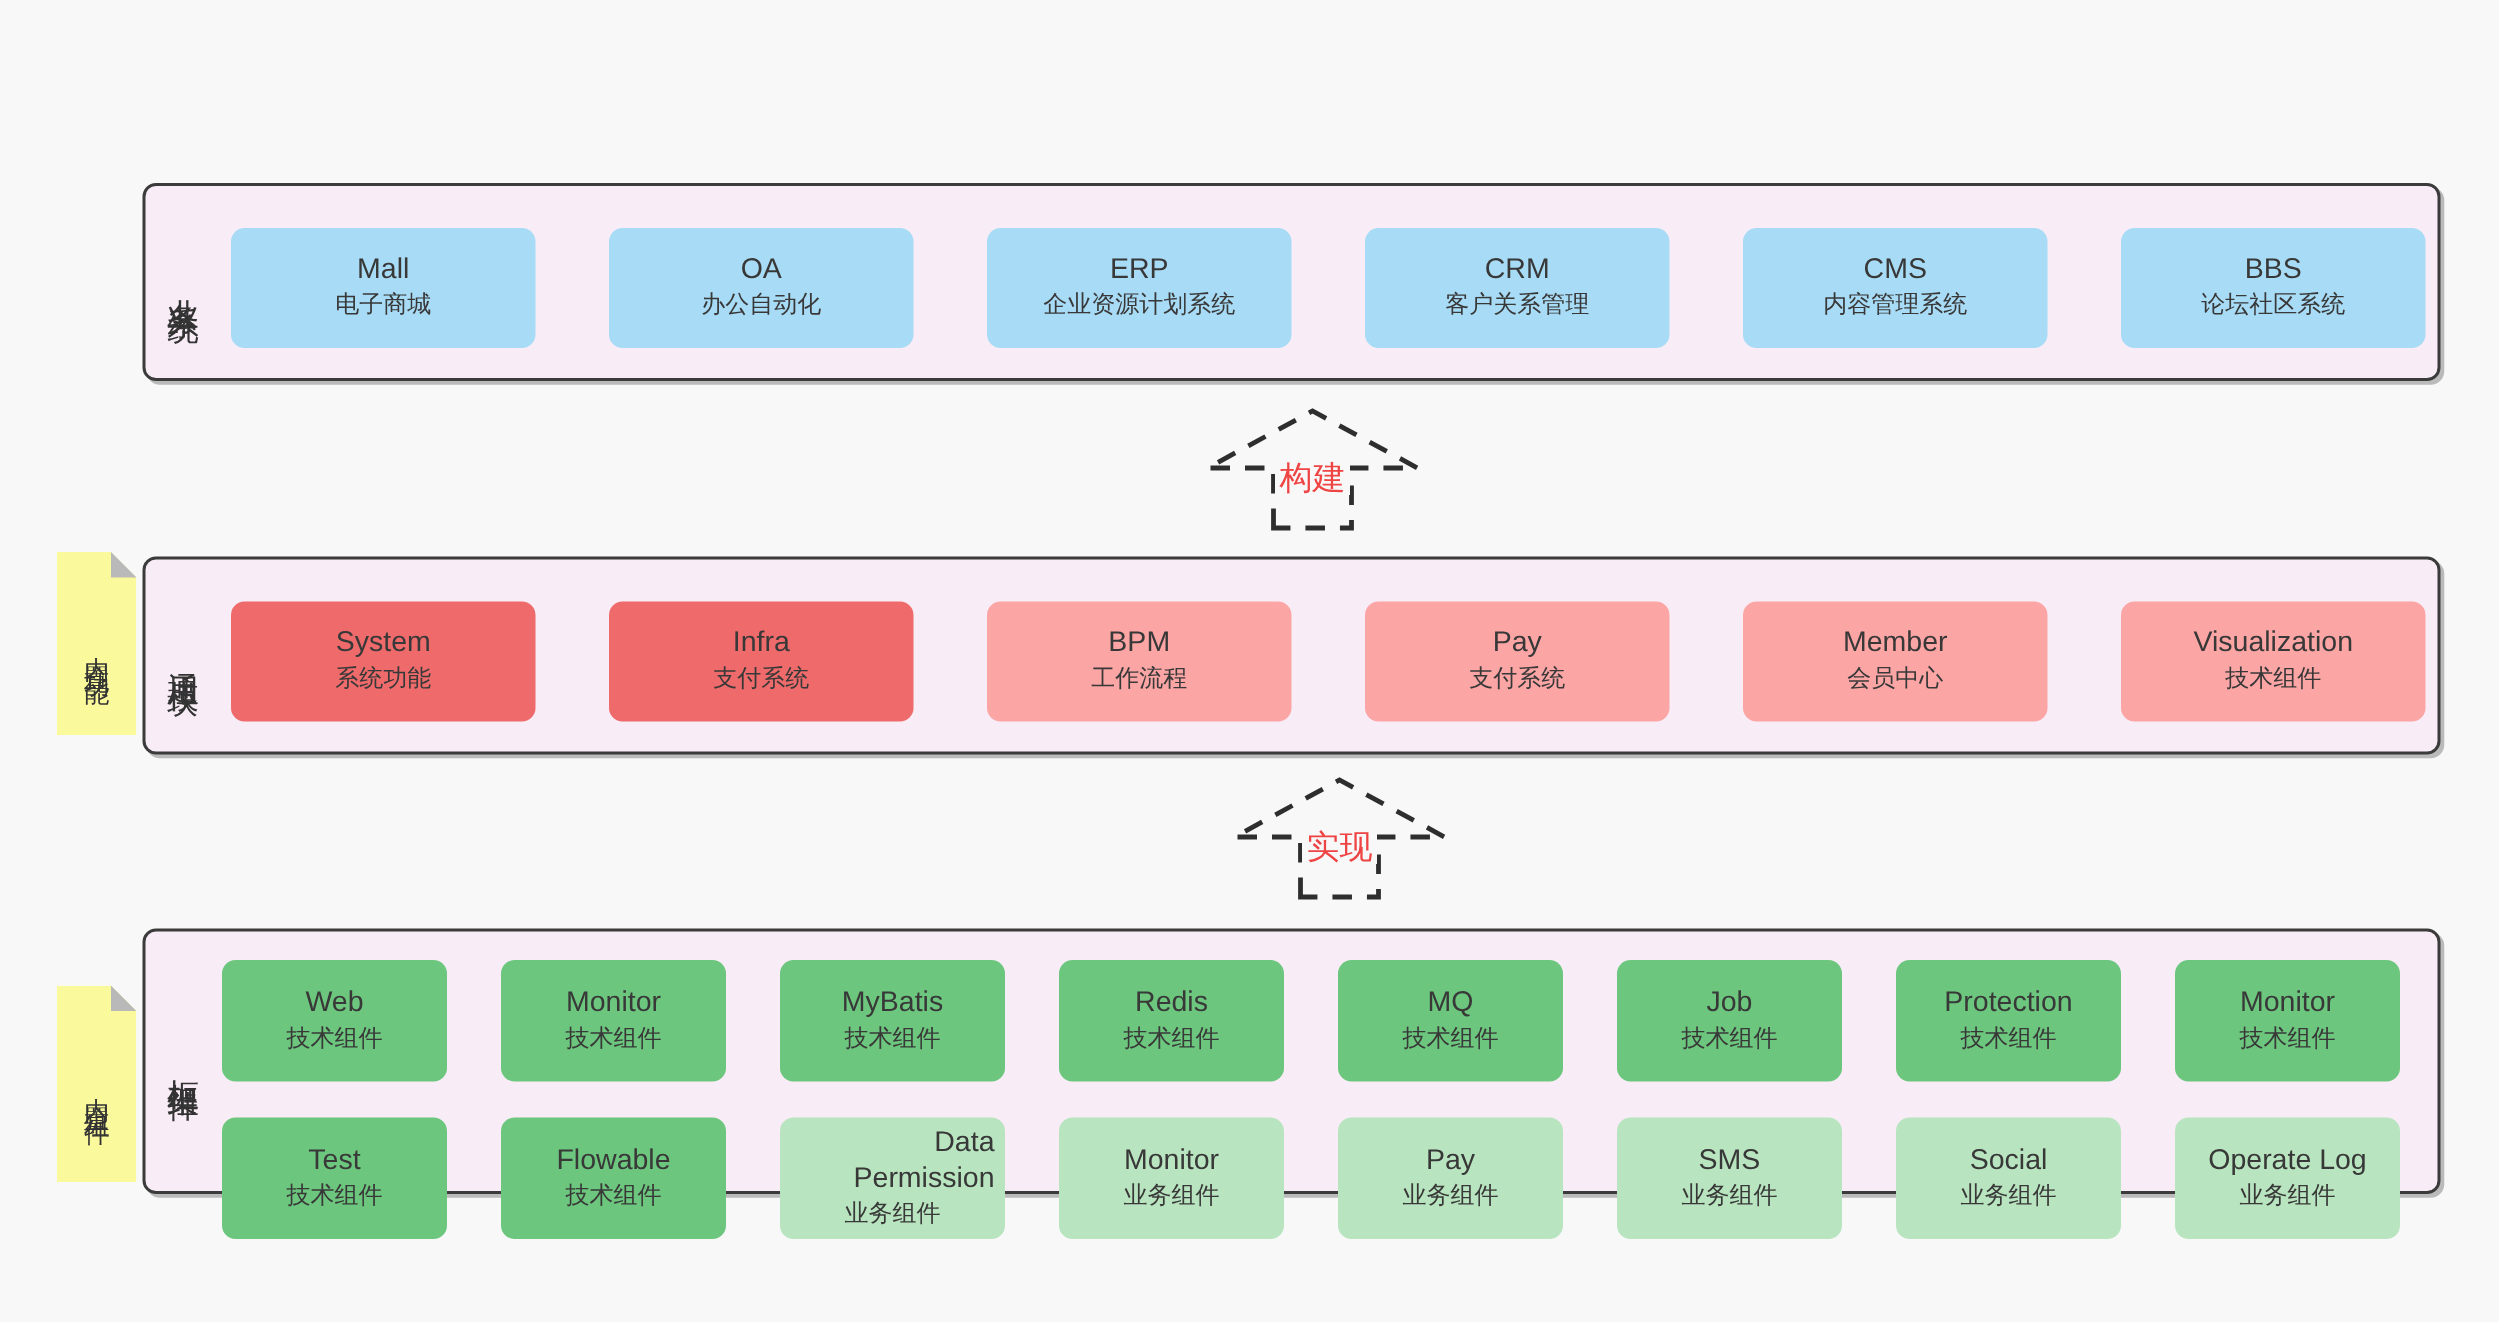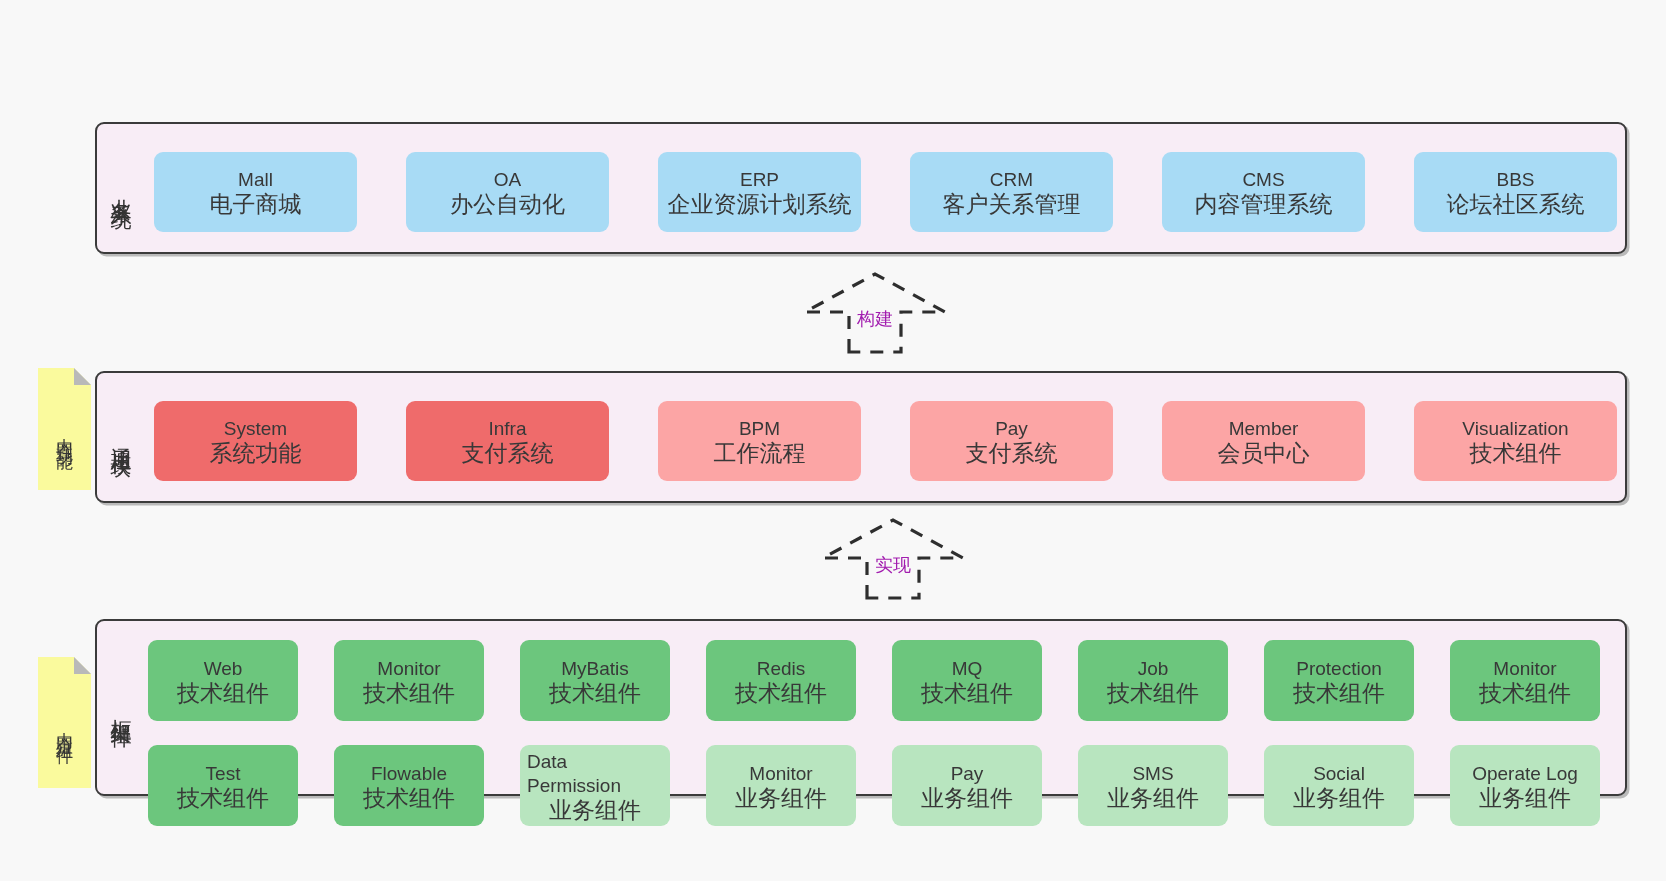--- a/index.html
+++ b/index.html
@@ -22,39 +22,39 @@
     font-size:21px;letter-spacing:3px;line-height:26px;color:#333;white-space:nowrap;
   }
   
   .row{position:absolute;display:flex;}
   .row-wide{left:57px;top:28px;gap:49px;}
   .row-narrow{left:51px;gap:36px;}
   .row-n1{top:19px;}
   .row-n2{top:124px;}
   .box{
     box-sizing:border-box;border-radius:9px;display:flex;flex-direction:column;
-    justify-content:center;align-items:center;text-align:left;padding:2px 7px;
+    justify-content:center;align-items:center;text-align:right;padding:2px 7px;
   }
   .box-wide{width:203px;height:80px;}
   .box-narrow{width:150px;height:81px;}
   .bt{font-size:19px;line-height:24px;}
-  .bs{font-size:23px;line-height:24px;}
+  .bs{font-size:16px;line-height:24px;}
   .blue{background:#a8dbf5;}
   .red{background:#ef6b6b;}
   .pink{background:#fca5a5;}
   .gdark{background:#6cc67d;}
   .glight{background:#b8e5bf;}
   
   .arrow{position:absolute;width:170px;height:90px;}
   .a1{left:790px;top:266px;}
   .a2{left:808px;top:512px;}
   .arrow svg{position:absolute;left:0;top:0;}
   .arrow-label{
     position:absolute;left:50%;top:42px;transform:translateX(-50%);
-    background:#f8f8f8;font-size:18px;line-height:22px;padding:0 3px;color:#a21caf;white-space:nowrap;
+    background:#f8f8f8;font-size:22px;line-height:22px;padding:0 3px;color:#ef4444;white-space:nowrap;
   }
   
   .tag{
     position:absolute;left:38px;width:53px;background:#fafa9d;
     clip-path:polygon(0 0,calc(100% - 17px) 0,100% 17px,100% 100%,0 100%);
     display:flex;justify-content:center;align-items:center;
   }
   .tag::after{
     content:"";position:absolute;top:0;right:0;width:17px;height:17px;
     background:linear-gradient(to bottom left,transparent 49.5%,#b9b9b9 50%);

